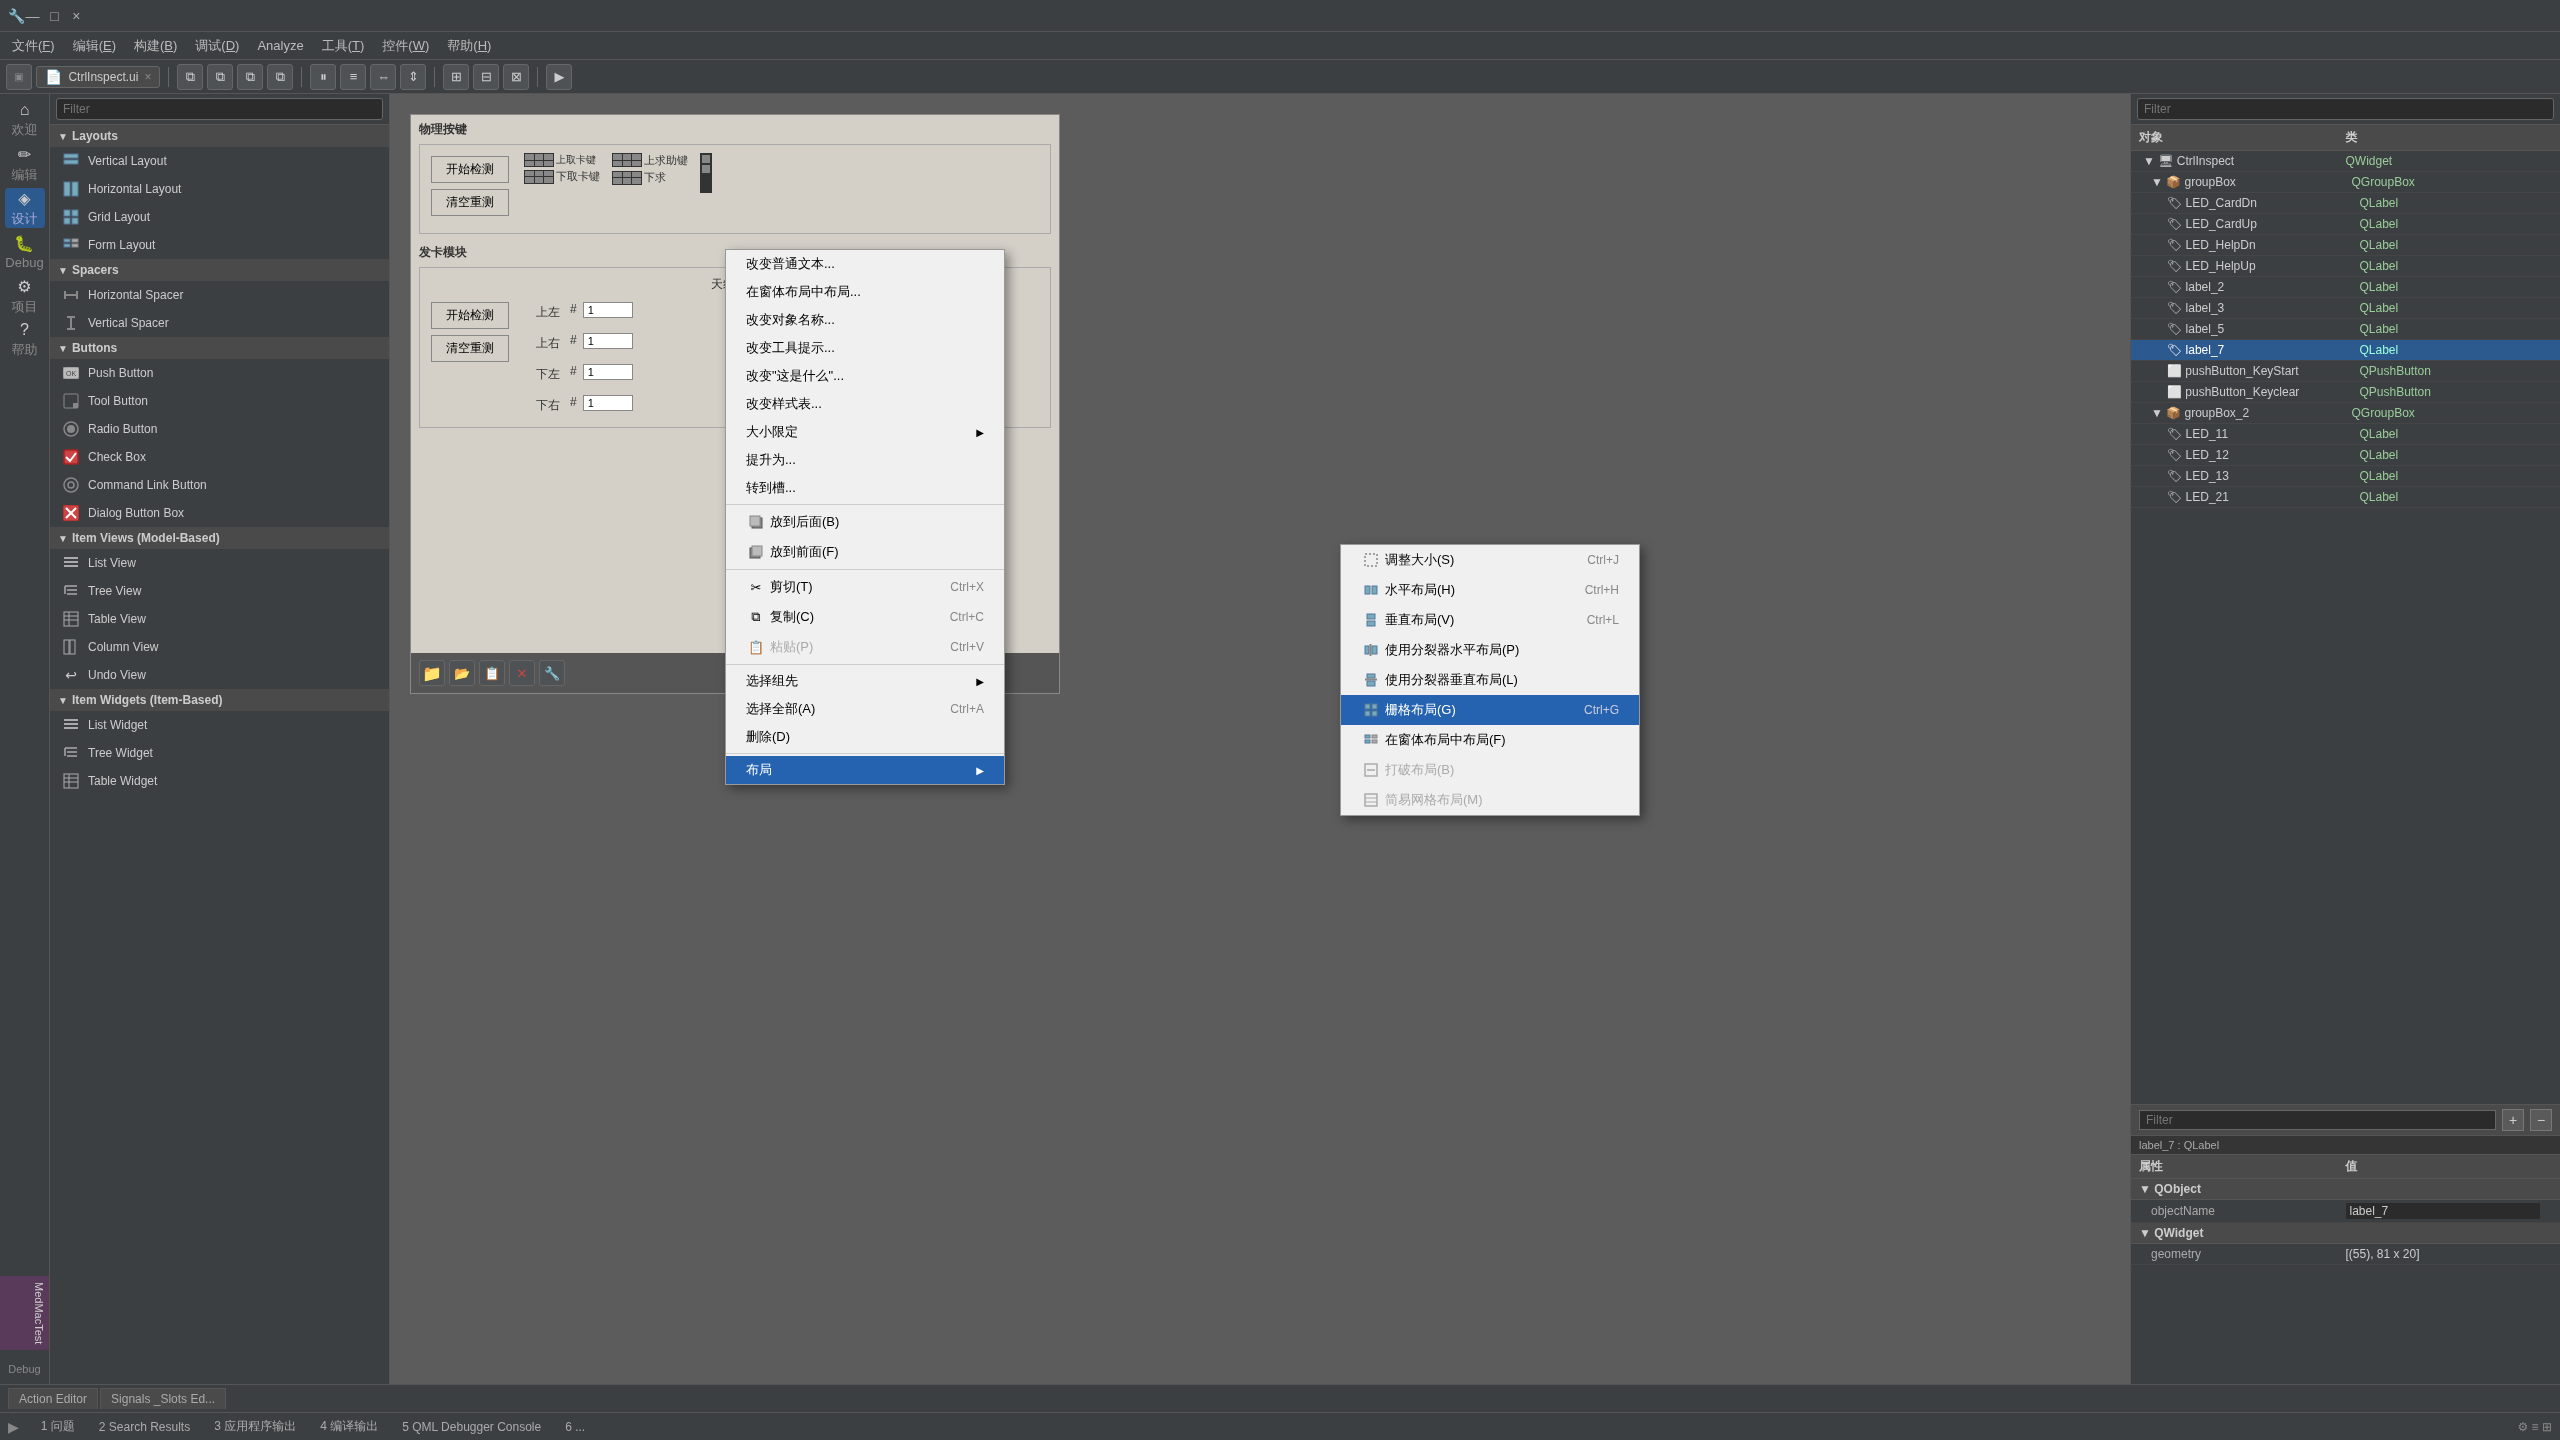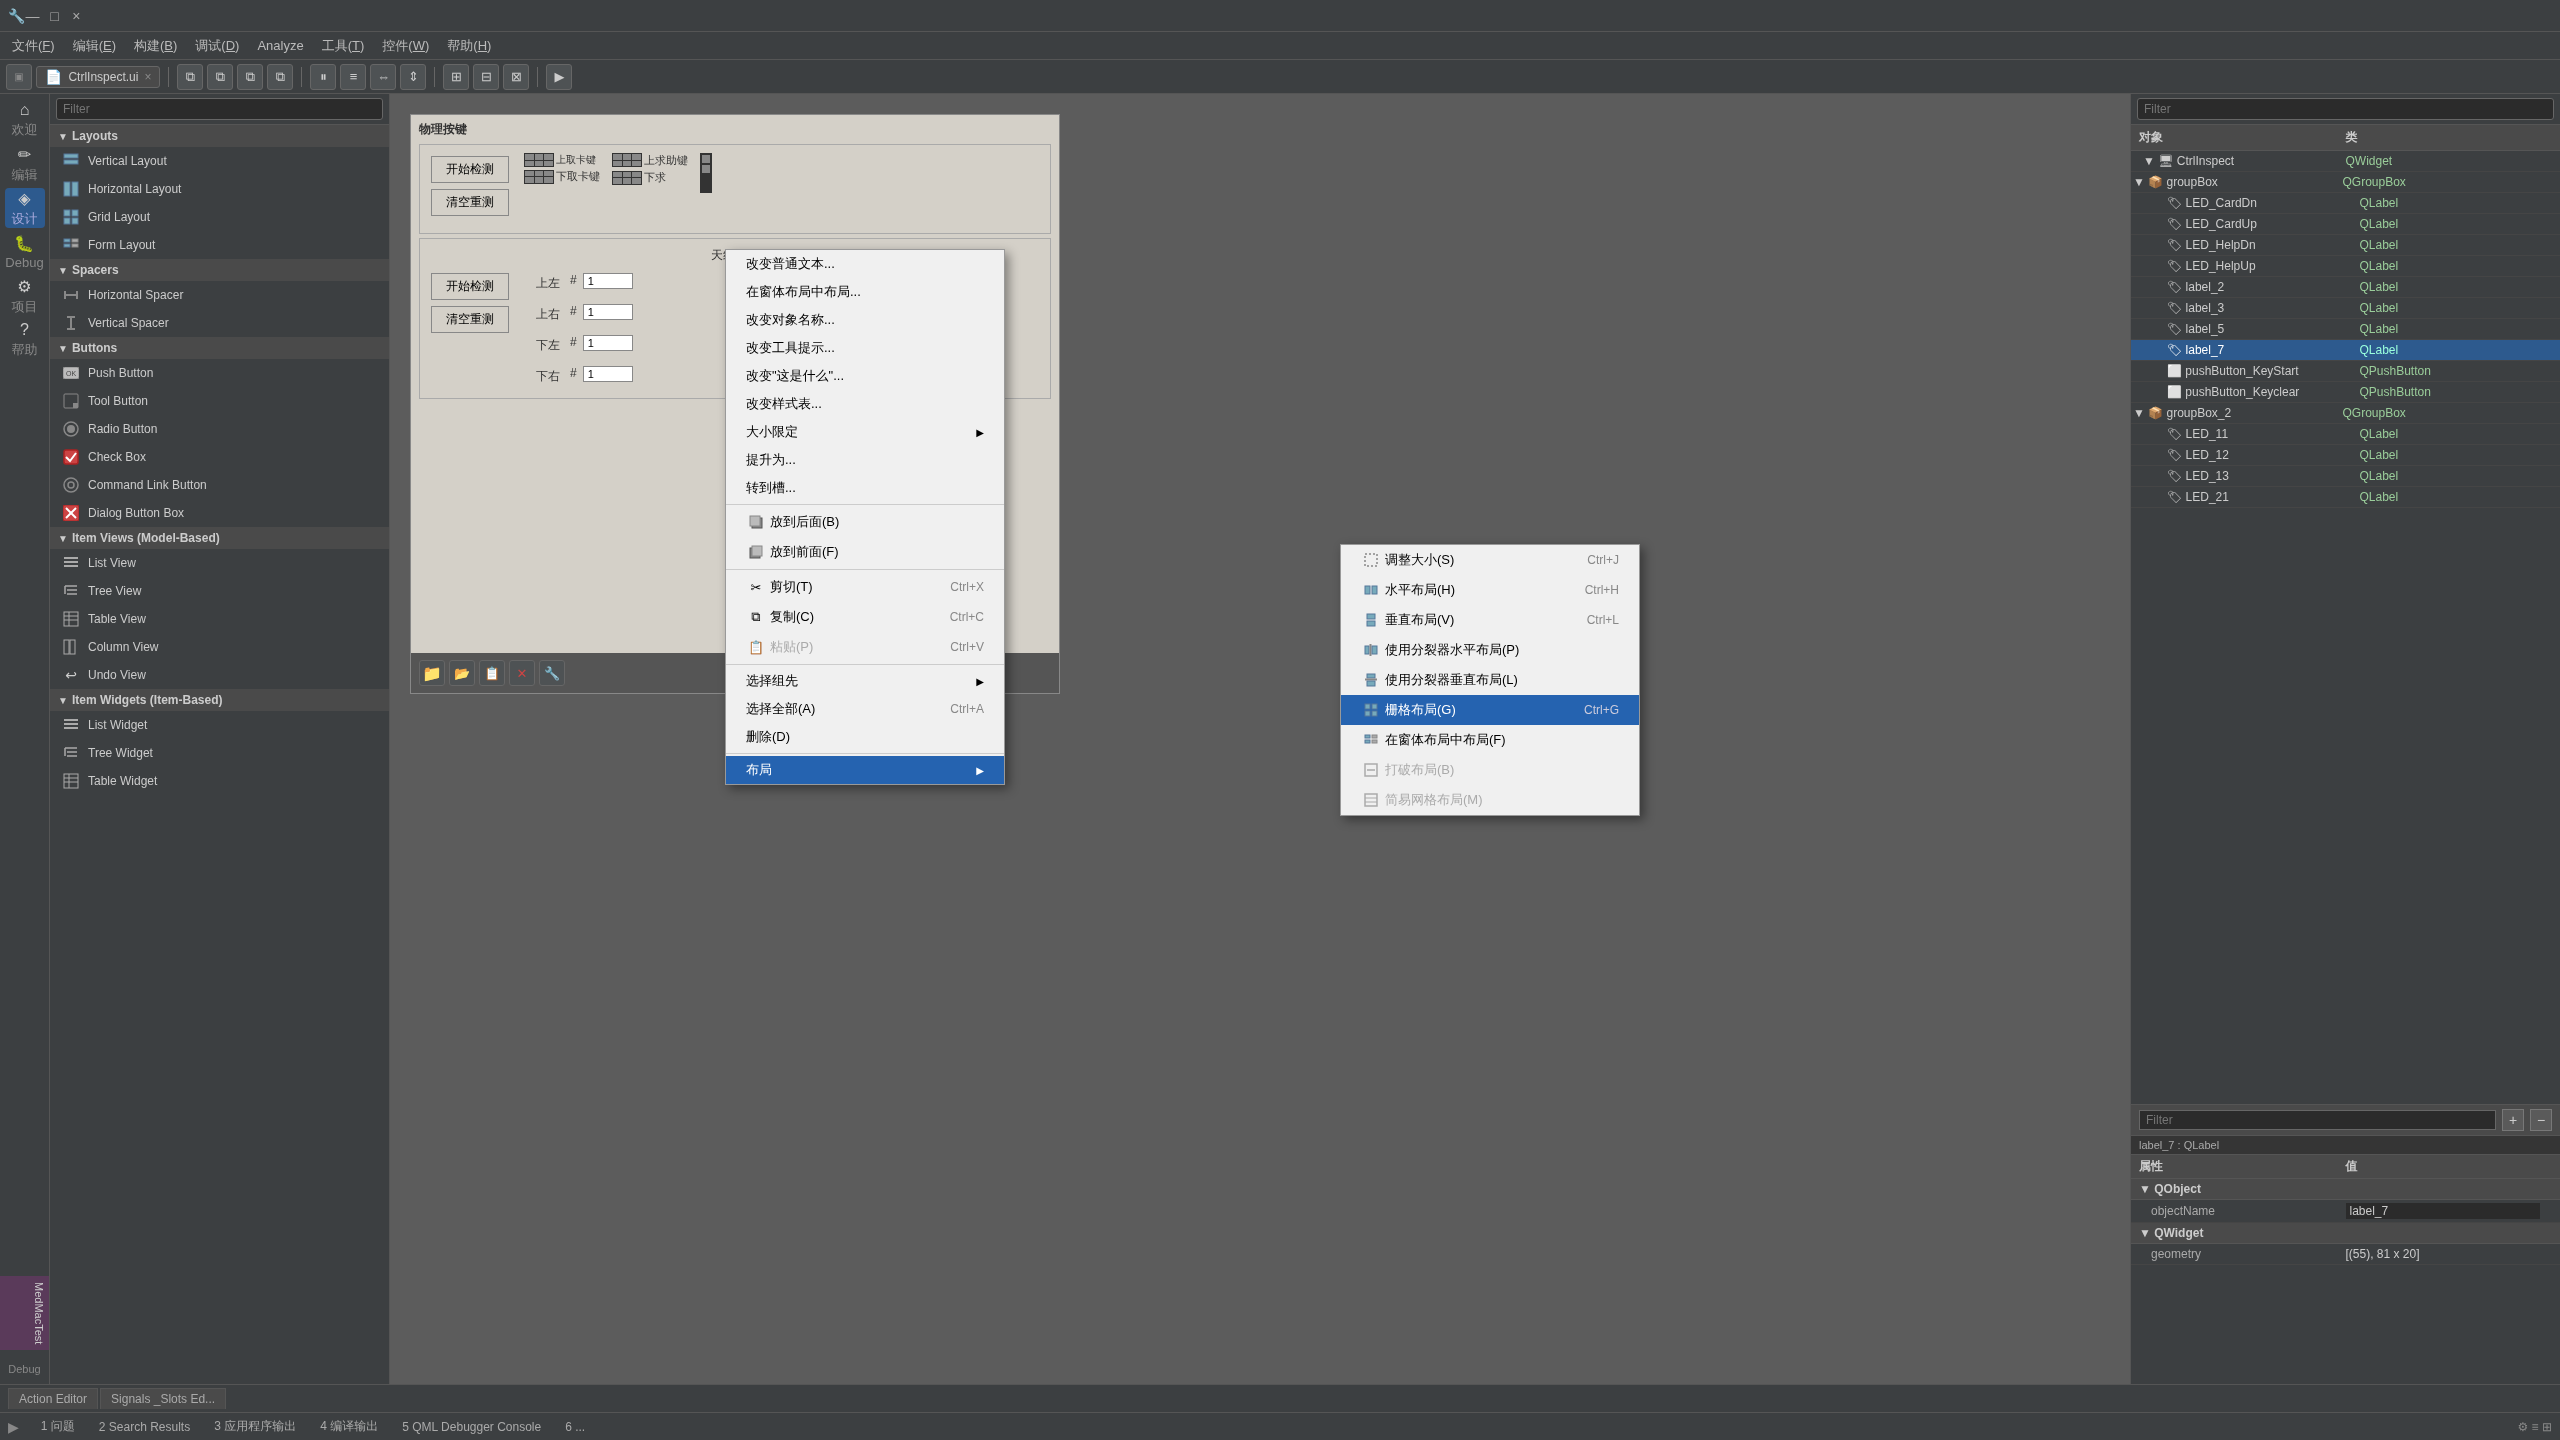--- a/index.html
+++ b/index.html
@@ -252,21 +252,21 @@
       font-size: 12px;
     }
     .obj-row {
       display: grid;
       grid-template-columns: 1fr 1fr;
       padding: 3px 8px;
       border-bottom: 1px solid #454545;
       color: #bbb;
       align-items: center;
     }
-    .obj-indent-1 { padding-left: 2px; }
+    .obj-indent-1 { padding-left: 20px; }
     .obj-indent-2 { padding-left: 36px; }
     .obj-name { color: #ccc; }
     .obj-type { color: #9acd9a; }
 
     
     #props-panel {
       height: 280px;
       border-top: 1px solid #555;
       display: flex;
       flex-direction: column;
@@ -810,20 +810,21 @@
           </div>
           <div style="margin-left:8px;display:flex;align-items:flex-start;">
             <div style="width:12px;height:40px;background:#333;display:flex;flex-direction:column;gap:2px;padding:2px;">
               <div style="background:#888;height:8px;"></div>
               <div style="background:#888;height:8px;"></div>
             </div>
           </div>
         </div>
       </div>
 
+      <div class="canvas-section-label">发卡模块</div>
       <div class="canvas-section-border" style="margin:4px 8px;padding:8px;border:1px solid #aaa;background:#d4d0c8;">
         <div style="font-size:12px;color:#333;text-align:center;margin-bottom:6px;">天线检测</div>
         <div style="display:flex;gap:6px;align-items:flex-start;">
           <div>
             <button class="canvas-btn">开始检测</button>
             <br>
             <button class="canvas-btn">清空重测</button>
           </div>
           <div style="display:flex;flex-direction:column;gap:4px;margin-left:8px;">
             <div class="antenna-row">

